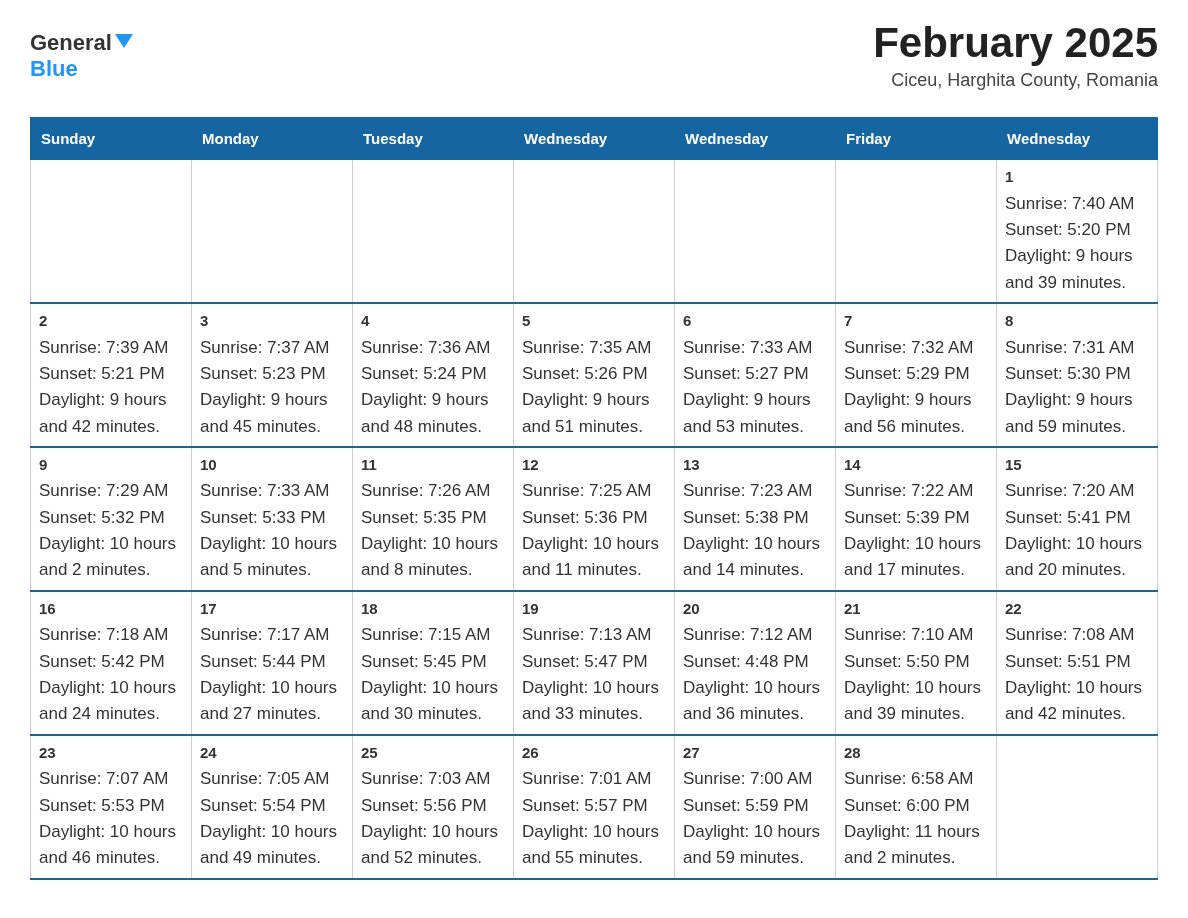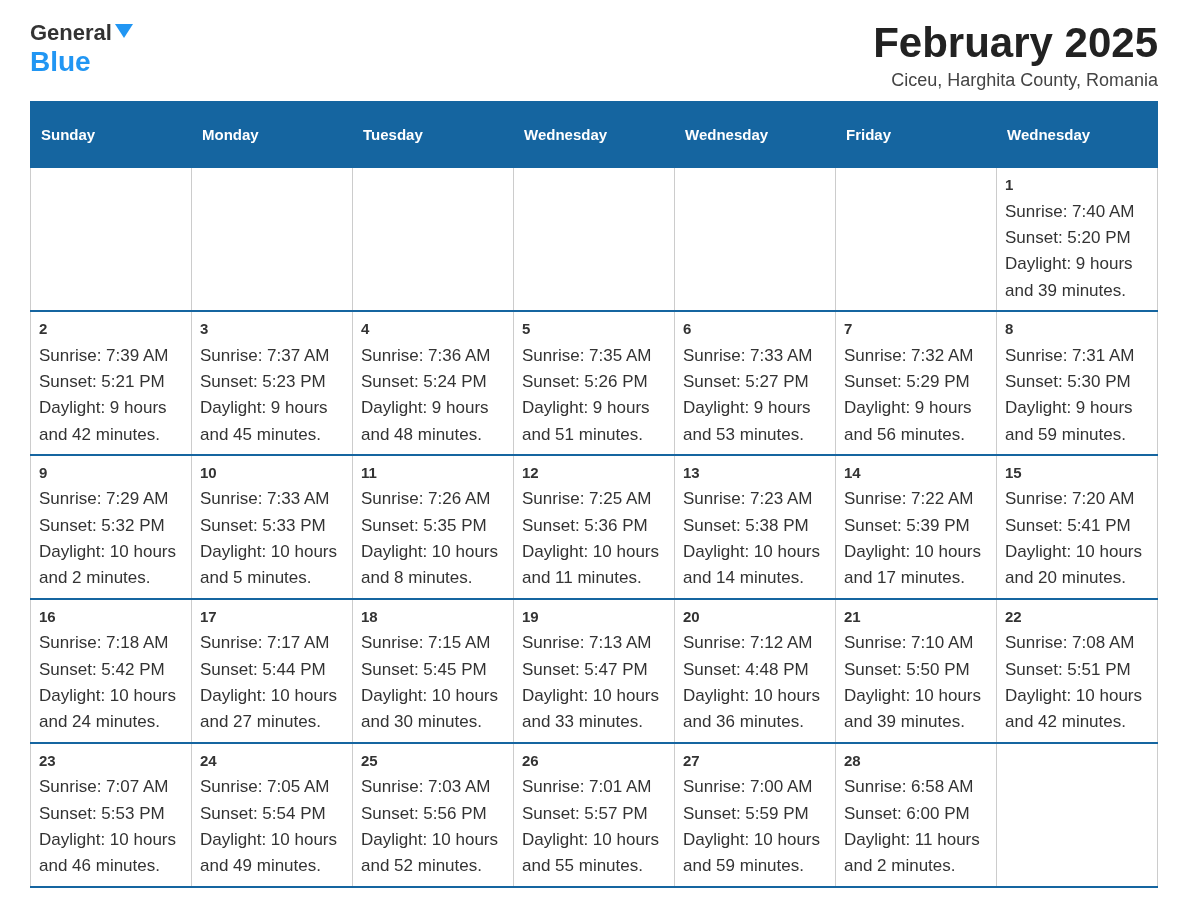--- a/index.html
+++ b/index.html
@@ -6,30 +6,30 @@
     body {
       font-family: Arial, sans-serif;
       background: #fff;
       padding: 20px 30px;
       width: 1188px;
       min-height: 918px;
     }
     .header {
       display: flex;
       justify-content: space-between;
-      align-items: flex-start;
-      margin-bottom: 10px;
+      align-items: center;
+      margin-bottom: 26px;
     }
     .logo-text-general {
       font-size: 22px;
       font-weight: bold;
       color: #333;
     }
     .logo-text-blue {
-      font-size: 28px;
+      font-size: 22px;
       font-weight: bold;
       color: #2196F3;
     }
     .title-section {
       text-align: right;
     }
     .month-title {
       font-size: 42px;
       font-weight: bold;
       color: #222;
@@ -43,21 +43,21 @@
     .calendar {
       width: 100%;
       border-collapse: collapse;
       margin-top: 10px;
     }
     .calendar thead tr th {
       background-color: #1565A0;
       color: #fff;
       font-size: 15px;
       font-weight: bold;
-      padding: 24px 10px;
+      padding: 12px 10px;
       text-align: left;
       border: 1px solid #1565A0;
     }
     .calendar tbody tr td {
       vertical-align: top;
       border: 1px solid #ccc;
       padding: 6px 8px;
       width: 14.28%;
       min-height: 100px;
       font-size: 13px;

